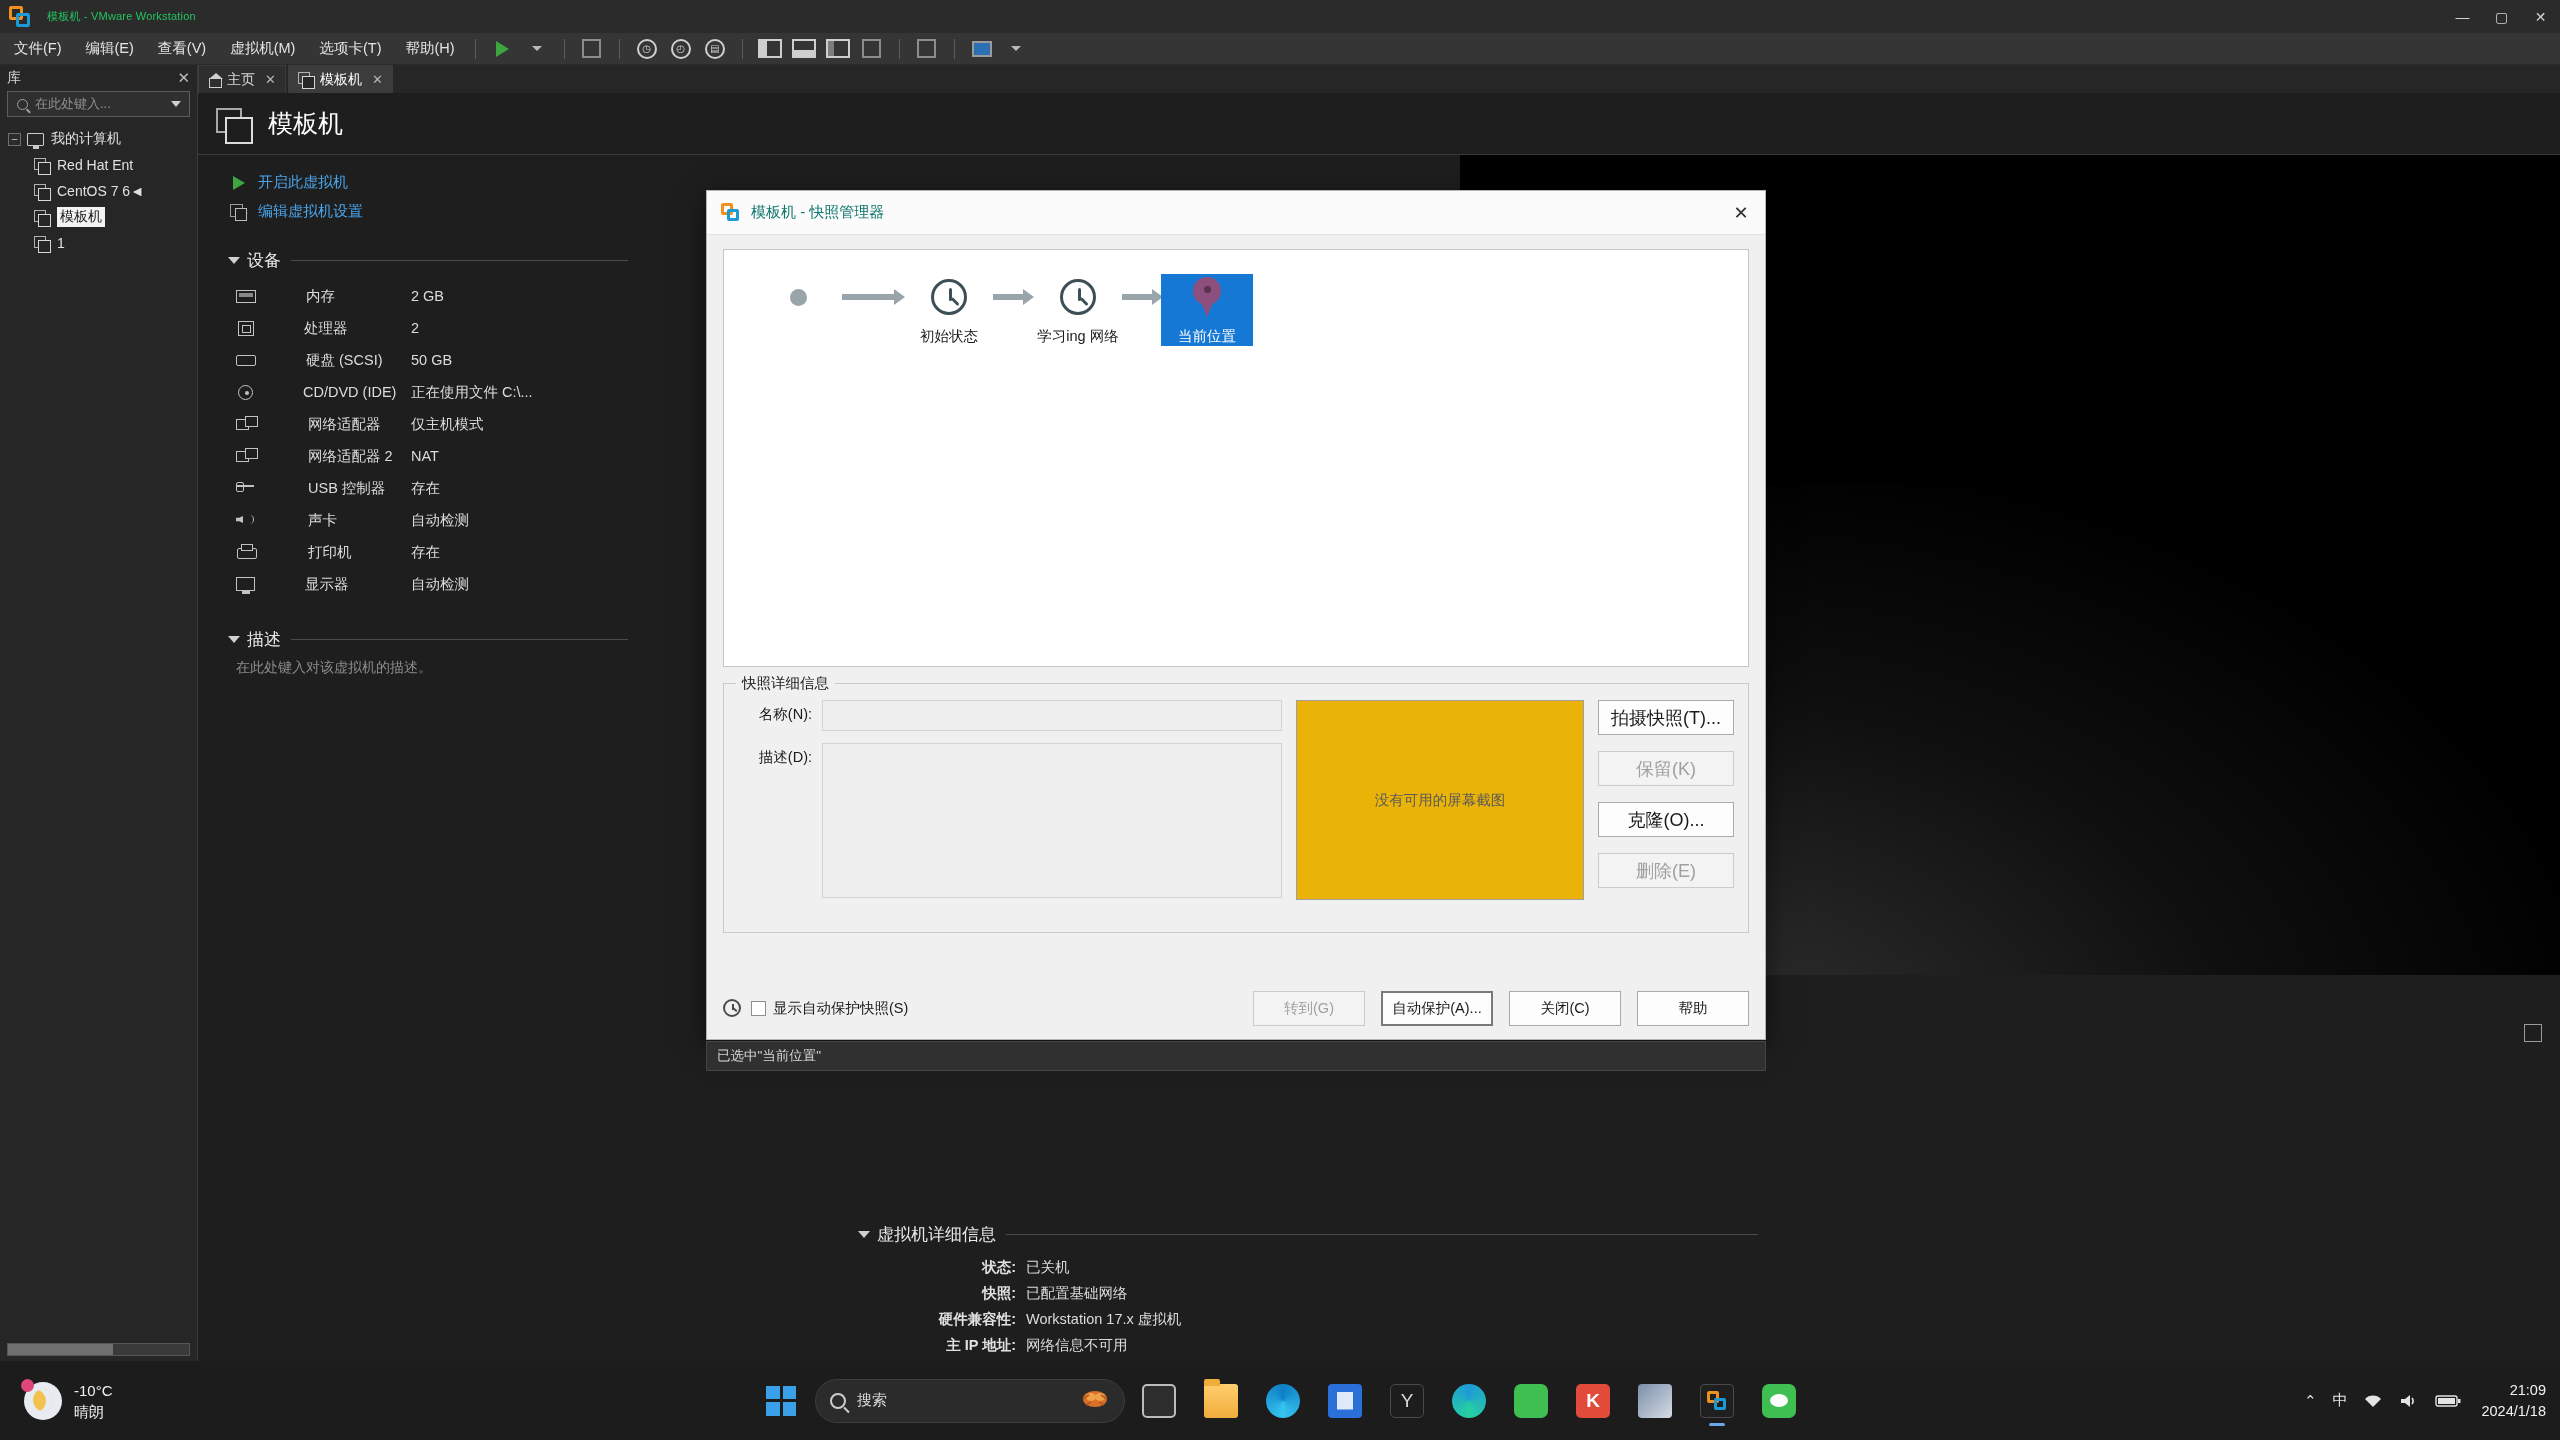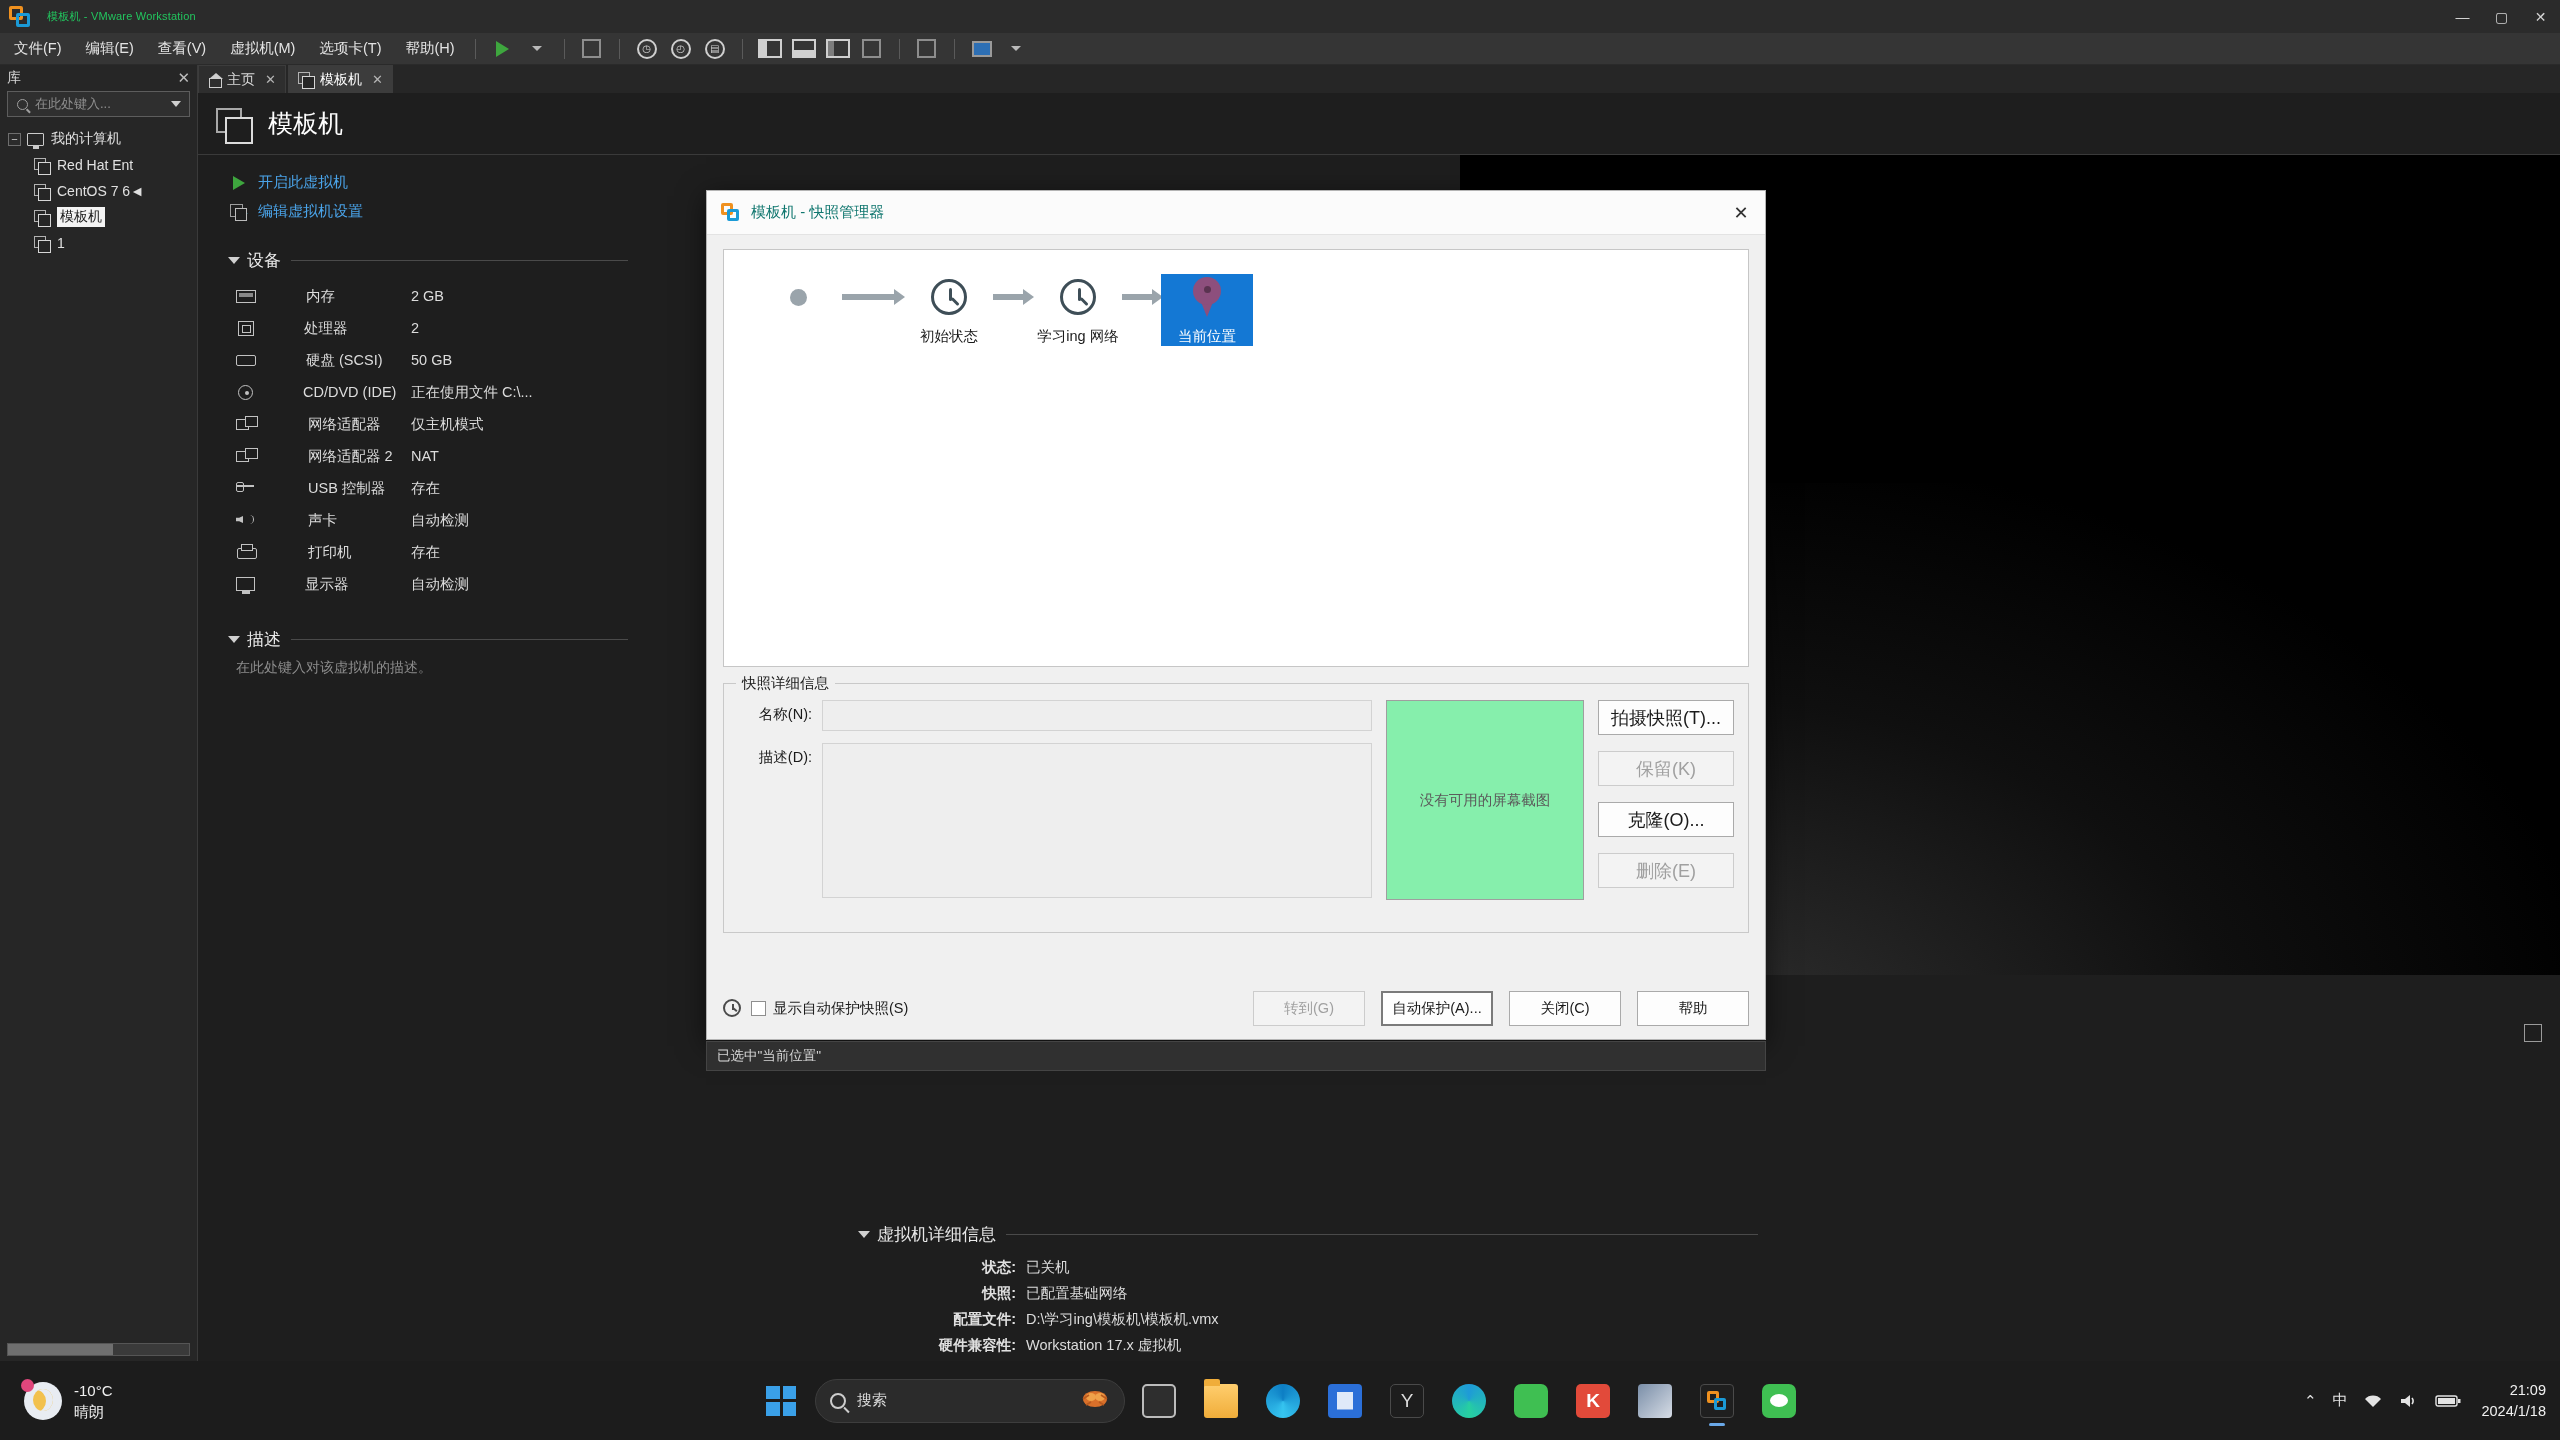--- a/index.html
+++ b/index.html
@@ -269,21 +269,21 @@
   #snap-detail .legend {
     position: absolute; left: 12px; top: -10px; background: #f0f0f0; padding: 0 6px;
     font-size: 14.5px; color: #1a1a1a;
   }
   .form-col { flex: 1; padding-right: 14px; }
   .frow { display: flex; margin-bottom: 12px; }
   .frow .fl { width: 84px; text-align: right; font-size: 14.5px; color: #1a1a1a; padding-top: 5px; padding-right: 10px; }
   .fin { flex: 1; background: #eeeeee; border: 1px solid #d3d3d3; height: 31px; }
   .fta { flex: 1; background: #eeeeee; border: 1px solid #d3d3d3; height: 155px; }
   .thumb-box {
-    width: 198px; background: #86efac; border: 1px solid #9f9f9f; height: 200px;
+    width: 288px; background: #eab308; border: 1px solid #9f9f9f; height: 200px;
     display: flex; align-items: center; justify-content: center;
     font-size: 14.5px; color: #5b5b5b;
   }
   .btn-col { width: 150px; padding-left: 14px; display: flex; flex-direction: column; gap: 16px; }
   .btn {
     height: 35px; border: 1px solid #aaaaaa; background: #fdfdfd;
     display: flex; align-items: center; justify-content: center;
     font-size: 18px; color: #1a1a1a; white-space: nowrap;
   }
   .btn.disabled { color: #a0a0a0; background: #f3f3f3; border-color: #cccccc; }
@@ -618,24 +618,20 @@
         <span class="sh-t">虚拟机详细信息</span>
         <span class="rule"></span>
       </div>
       <div class="kv">
         <span class="k">状态:</span>
         <span class="v">已关机</span>
       </div>
       <div class="kv">
         <span class="k">快照:</span>
         <span class="v">已配置基础网络</span>
-      </div>
-      <div class="kv">
-        <span class="k">配置文件:</span>
-        <span class="v">D:\学习ing\模板机\模板机.vmx</span>
       </div>
       <div class="kv">
         <span class="k">硬件兼容性:</span>
         <span class="v">Workstation 17.x 虚拟机</span>
       </div>
       <div class="kv">
         <span class="k">主 IP 地址:</span>
         <span class="v">网络信息不可用</span>
       </div>
     </div>

